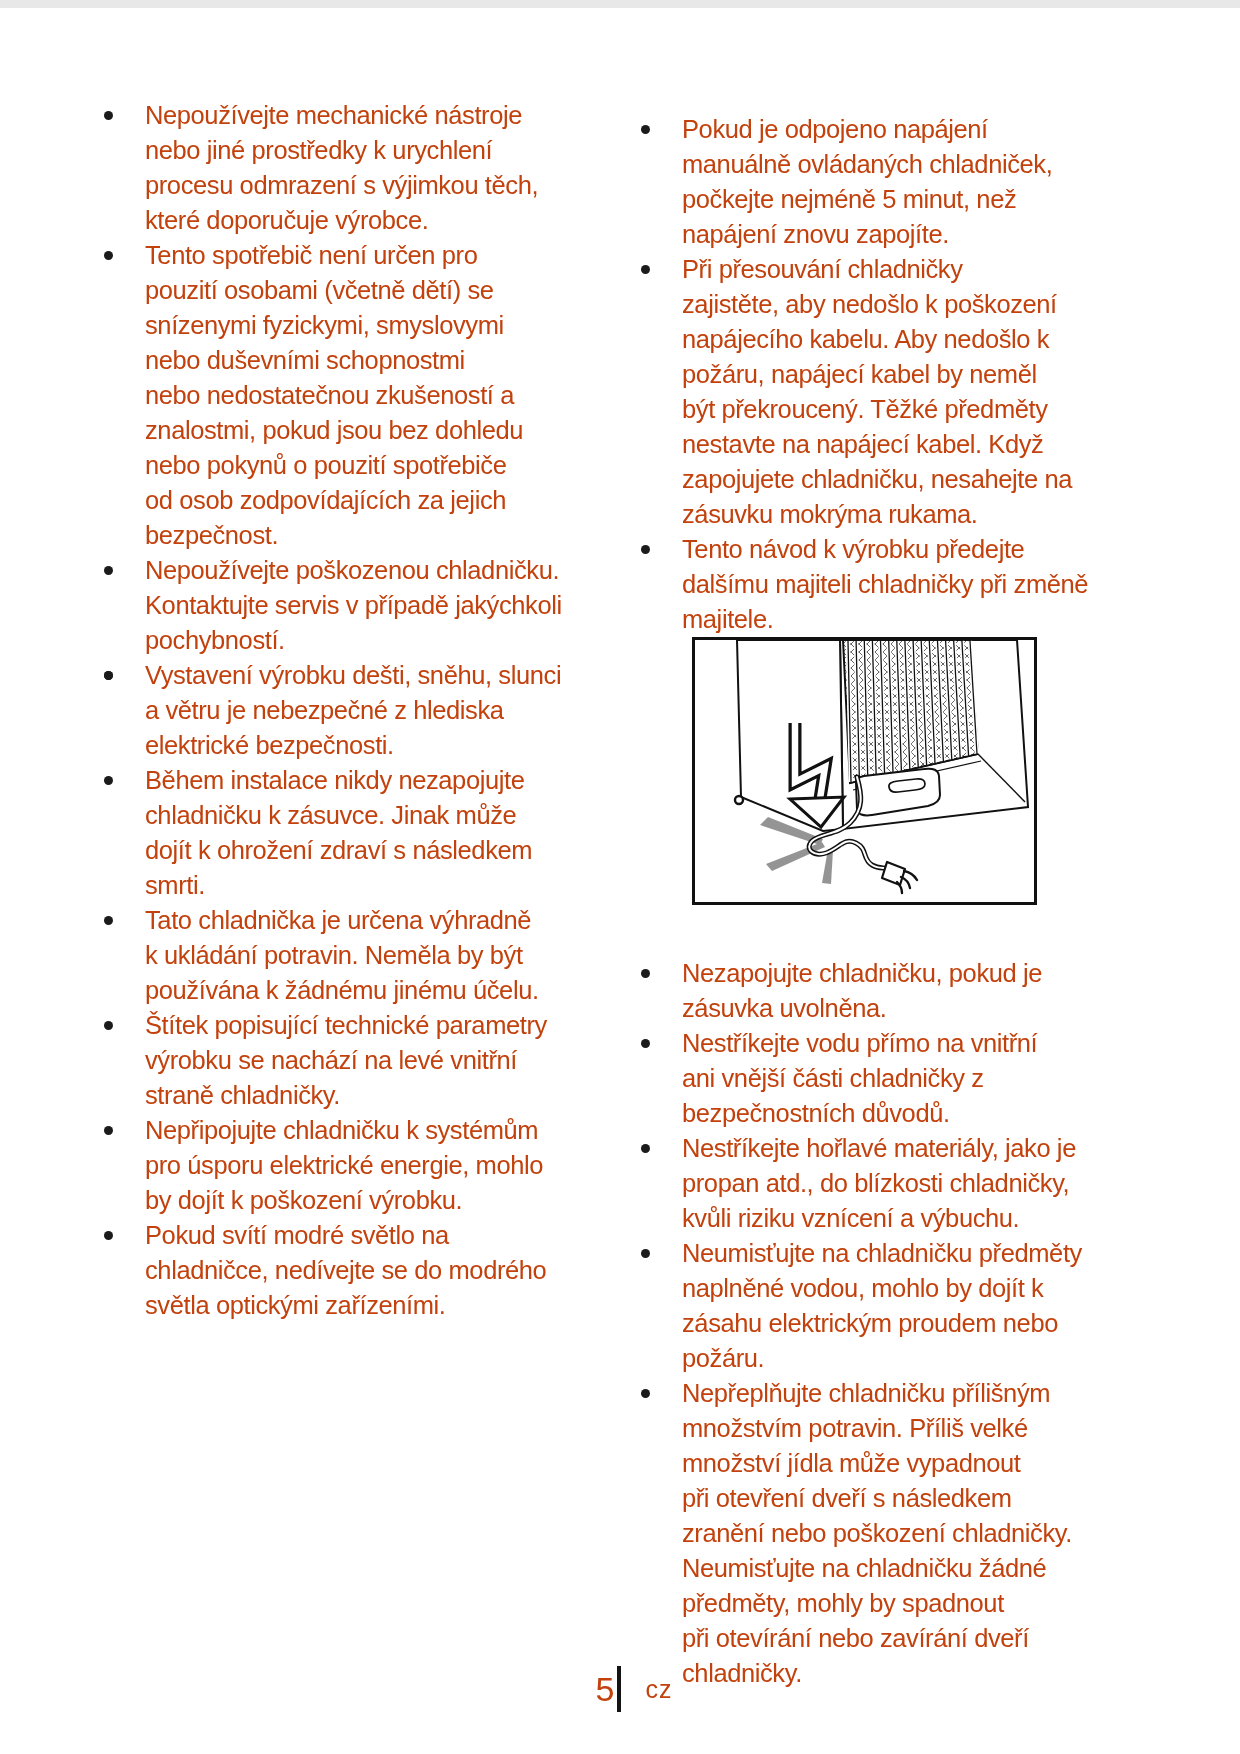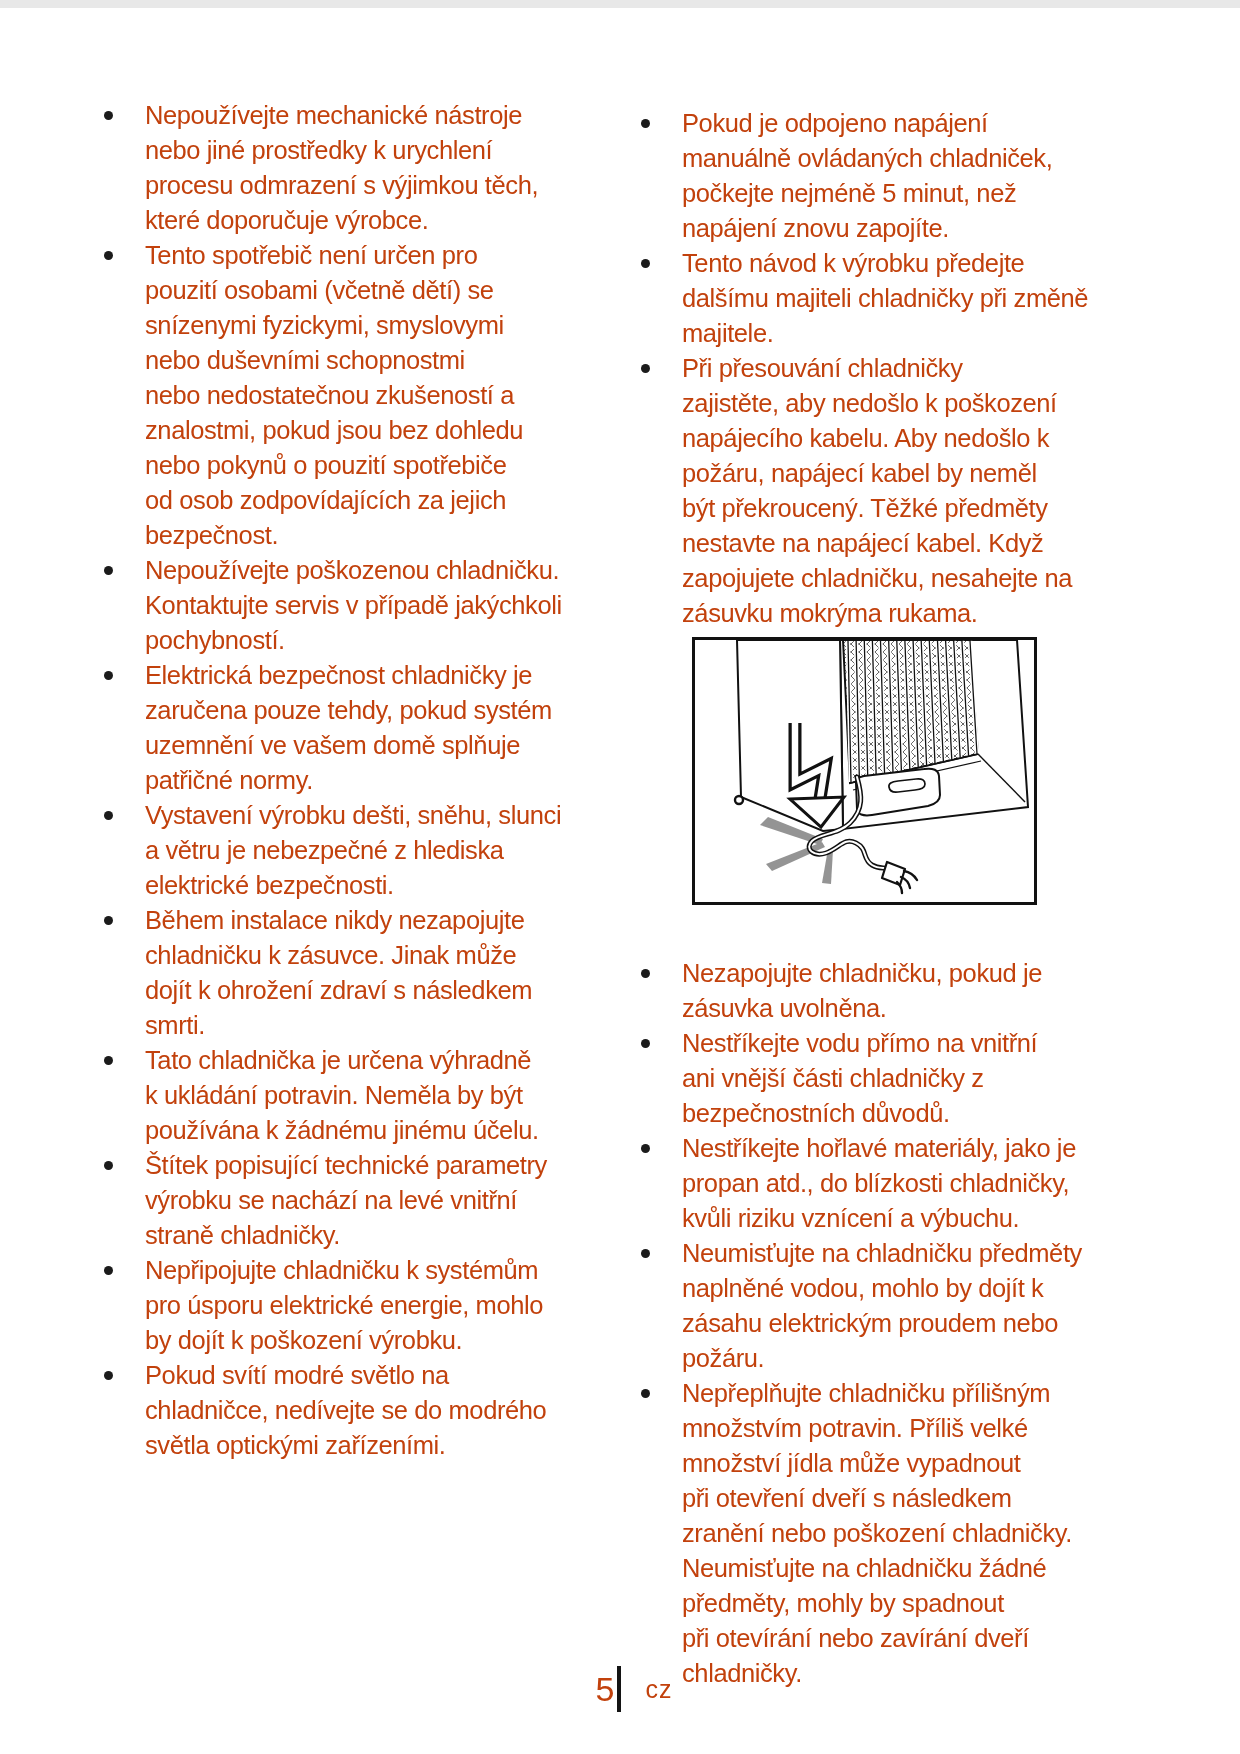--- a/index.html
+++ b/index.html
@@ -12,21 +12,21 @@
   ul.blist li{
     position:relative;padding-left:45px;margin:0;
     font-size:25.5px;line-height:35px;letter-spacing:-0.4px;
   }
   ul.blist li .dot{
     position:absolute;left:4px;top:13px;width:9px;height:9px;border-radius:50%;
     background:#1b1b1b;
   }
   ul.blist li .txt{white-space:pre-line;}
   .col-left{left:100px;top:90px;width:470px;}
-  .col-right-a{left:637px;top:98px;width:500px;}
+  .col-right-a{left:637px;top:104px;width:500px;}
   .col-right-b{left:637px;top:948px;width:500px;}
   .figurebox{
     position:absolute;left:692px;top:629px;width:345px;height:268px;
     border:3px solid #111;box-sizing:border-box;background:#fff;
   }
   .figurebox svg{display:block;width:100%;height:100%;}
   .footer{
     position:absolute;top:1657px;left:0;width:100%;
     display:flex;justify-content:center;align-items:center;
     transform:translateX(14px);
@@ -50,24 +50,21 @@
 snízenymi fyzickymi, smyslovymi
 nebo duševními schopnostmi
 nebo nedostatečnou zkušeností a
 znalostmi, pokud jsou bez dohledu
 nebo pokynů o pouzití spotřebiče
 od osob zodpovídajících za jejich
 bezpečnost.</span></li>
     <li><span class="dot"></span><span class="txt">Nepoužívejte poškozenou chladničku.
 Kontaktujte servis v případě jakýchkoli
 pochybností.</span></li>
-    <li><span class="dot"></span><span class="txt">Elektrická bezpečnost chladničky je
-zaručena pouze tehdy, pokud systém
-uzemnění ve vašem domě splňuje
-patřičné normy.</span></li>
+    <li><span class="dot"></span></li>
     <li><span class="dot"></span><span class="txt">Vystavení výrobku dešti, sněhu, slunci
 a větru je nebezpečné z hlediska
 elektrické bezpečnosti.</span></li>
     <li><span class="dot"></span><span class="txt">Během instalace nikdy nezapojujte
 chladničku k zásuvce. Jinak může
 dojít k ohrožení zdraví s následkem
 smrti.</span></li>
     <li><span class="dot"></span><span class="txt">Tato chladnička je určena výhradně
 k ukládání potravin. Neměla by být
 používána k žádnému jinému účelu.</span></li>
@@ -80,31 +77,31 @@
     <li><span class="dot"></span><span class="txt">Pokud svítí modré světlo na
 chladničce, nedívejte se do modrého
 světla optickými zařízeními.</span></li>
   </ul>
 
   <ul class="blist col-right-a">
     <li><span class="dot"></span><span class="txt">Pokud je odpojeno napájení
 manuálně ovládaných chladniček,
 počkejte nejméně 5 minut, než
 napájení znovu zapojíte.</span></li>
-    <li><span class="dot"></span><span class="txt">Tento návod k výrobku předejte
-dalšímu majiteli chladničky při změně
-majitele.</span></li>
     <li><span class="dot"></span><span class="txt">Při přesouvání chladničky
 zajistěte, aby nedošlo k poškození
 napájecího kabelu. Aby nedošlo k
 požáru, napájecí kabel by neměl
 být překroucený. Těžké předměty
 nestavte na napájecí kabel. Když
 zapojujete chladničku, nesahejte na
 zásuvku mokrýma rukama.</span></li>
+    <li><span class="dot"></span><span class="txt">Tento návod k výrobku předejte
+dalšímu majiteli chladničky při změně
+majitele.</span></li>
   </ul>
 
   <div class="figurebox">
     <svg viewBox="0 0 339 262" aria-hidden="true">
       <defs>
         <pattern id="xh" width="8" height="8" patternUnits="userSpaceOnUse">
           <path d="M0,8 L8,0 M0,0 L8,8" stroke="#555" stroke-width="0.9" fill="none"></path>
         </pattern>
       </defs>
 

